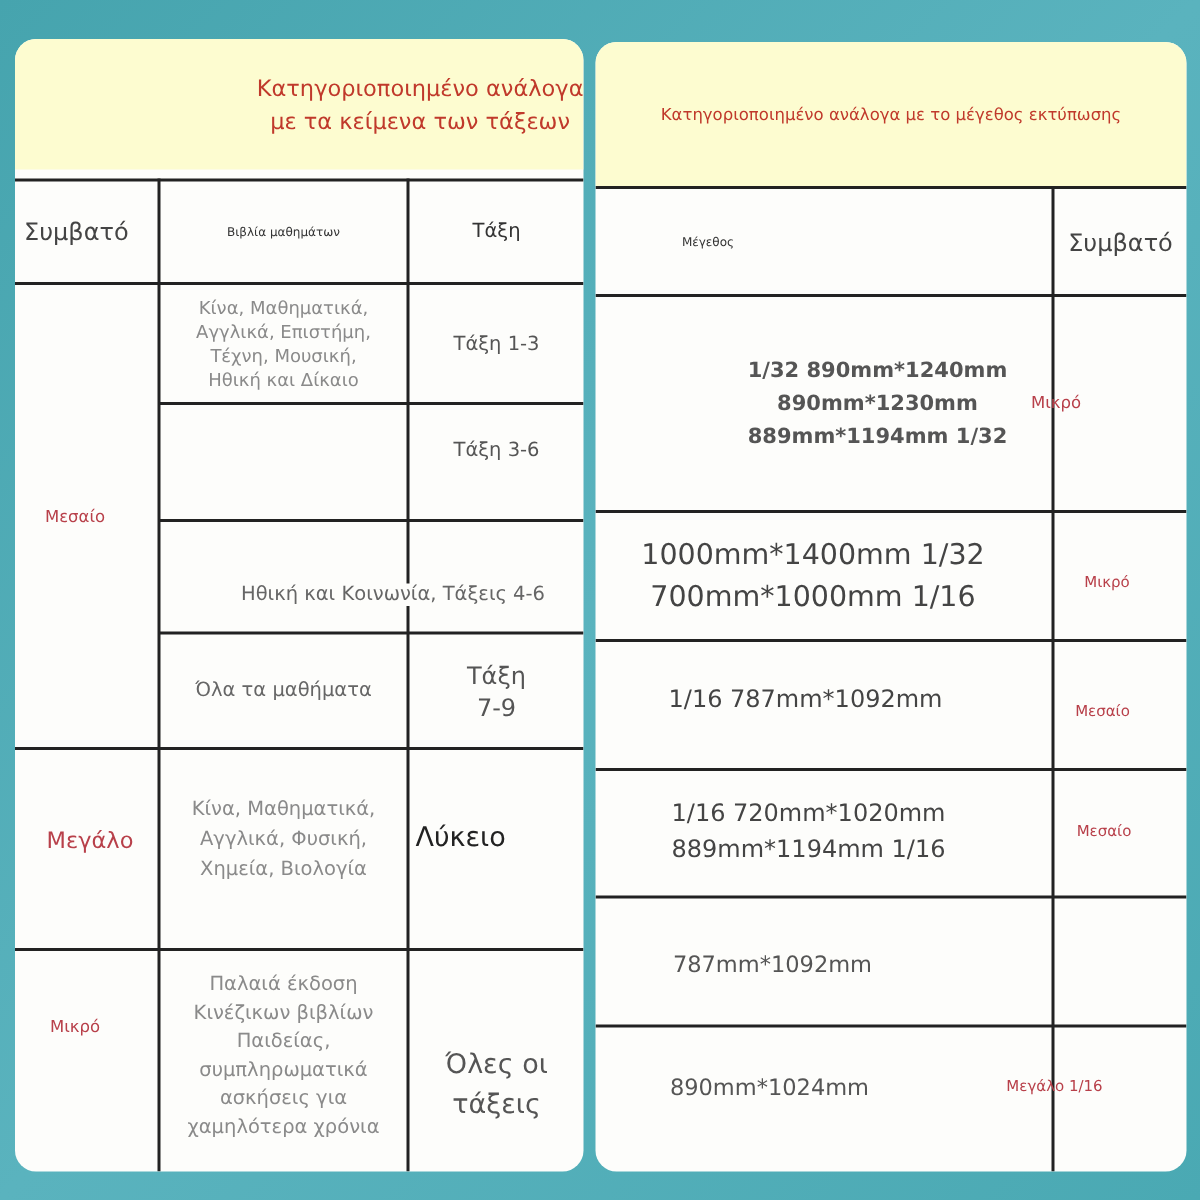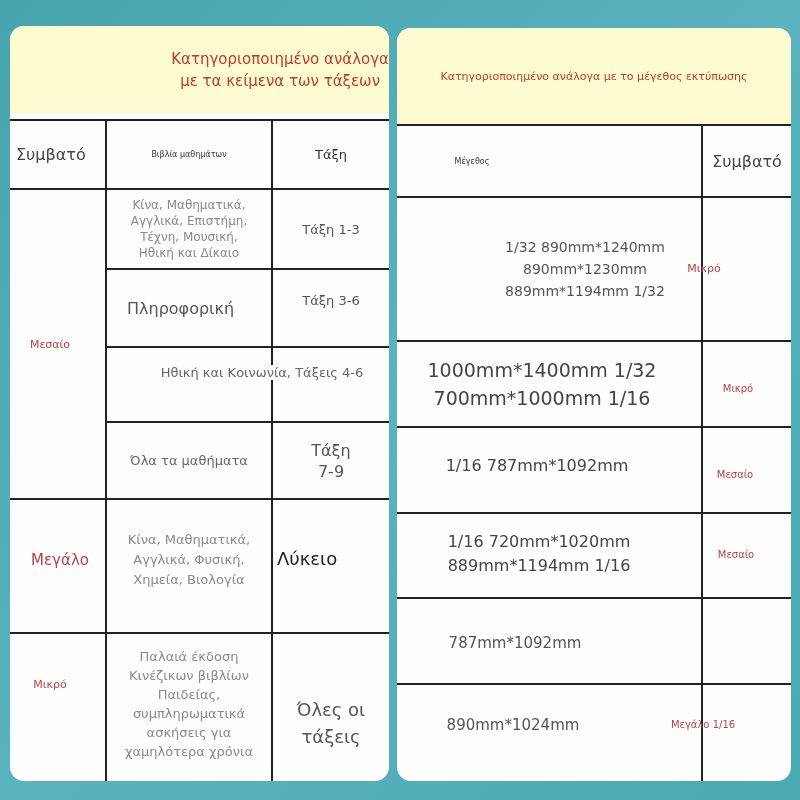--- a/index.html
+++ b/index.html
@@ -60,27 +60,24 @@
   </div>
   <div class="cell gray" style="left:97px;top:164px;width:164px;height:78px;">
     <span style="white-space:pre-line;font-size:12px;line-height:16px;">Κίνα, Μαθηματικά,
 Αγγλικά, Επιστήμη,
 Τέχνη, Μουσική,
 Ηθική και Δίκαιο</span>
   </div>
   <div class="cell" style="left:263px;top:164px;width:116px;height:78px;">
     <span style="font-size:13px;">Τάξη 1-3</span>
   </div>
-  <div class="cell" style="left:97px;top:244px;width:200px;height:76px;padding-left:20px;justify-content:flex-start;">
-    <span style="font-size:16px;">Πληροφορική</span>
-  </div>
   <div class="cell" style="left:263px;top:244px;width:116px;height:60px;text-align:right;">
     <span style="font-size:13px;">Τάξη 3-6</span>
   </div>
-  <div class="cell" style="left:97px;top:310px;width:310px;height:73px;">
+  <div class="cell" style="left:97px;top:334px;width:310px;height:73px;">
     <span style="font-size:13px;color:#666;background:#fdfdfb;padding:0 4px;">Ηθική και Κοινωνία, Τάξεις 4-6</span>
   </div>
   <div class="cell" style="left:97px;top:397px;width:164px;height:75px;">
     <span style="font-size:13px;color:#666;">Όλα τα μαθήματα</span>
   </div>
   <div class="cell" style="left:263px;top:397px;width:116px;height:75px;">
     <span style="white-space:pre-line;font-size:16px;line-height:21px;">Τάξη
 7-9</span>
   </div>
 
@@ -127,21 +124,21 @@
   <div class="vline" style="left:304px;top:96px;height:657px;"></div>
 
   <div class="cell" style="left:0;top:98px;width:150px;height:70px;">
     <span style="font-size:8px;color:#333;">Μέγεθος</span>
   </div>
   <div class="cell" style="left:306px;top:98px;width:88px;height:70px;">
     <span style="font-size:16px;color:#444;">Συμβατό</span>
   </div>
 
   <div class="cell" style="left:0;top:170px;width:376px;height:142px;">
-    <span style="white-space:pre-line;font-size:14px;line-height:22px;">1/32 890mm*1240mm
+    <span style="white-space:pre-line;font-size:14px;line-height:22px;font-weight:bold;">1/32 890mm*1240mm
 890mm*1230mm
 889mm*1194mm 1/32</span>
   </div>
   <div class="cell red" style="left:272px;top:220px;width:70px;height:40px;">
     <span style="font-size:11px;">Μικρό</span>
   </div>
 
   <div class="cell" style="left:0;top:314px;width:290px;height:84px;">
     <span style="white-space:pre-line;font-size:19px;line-height:28px;color:#444;">1000mm*1400mm 1/32
 700mm*1000mm 1/16</span>

